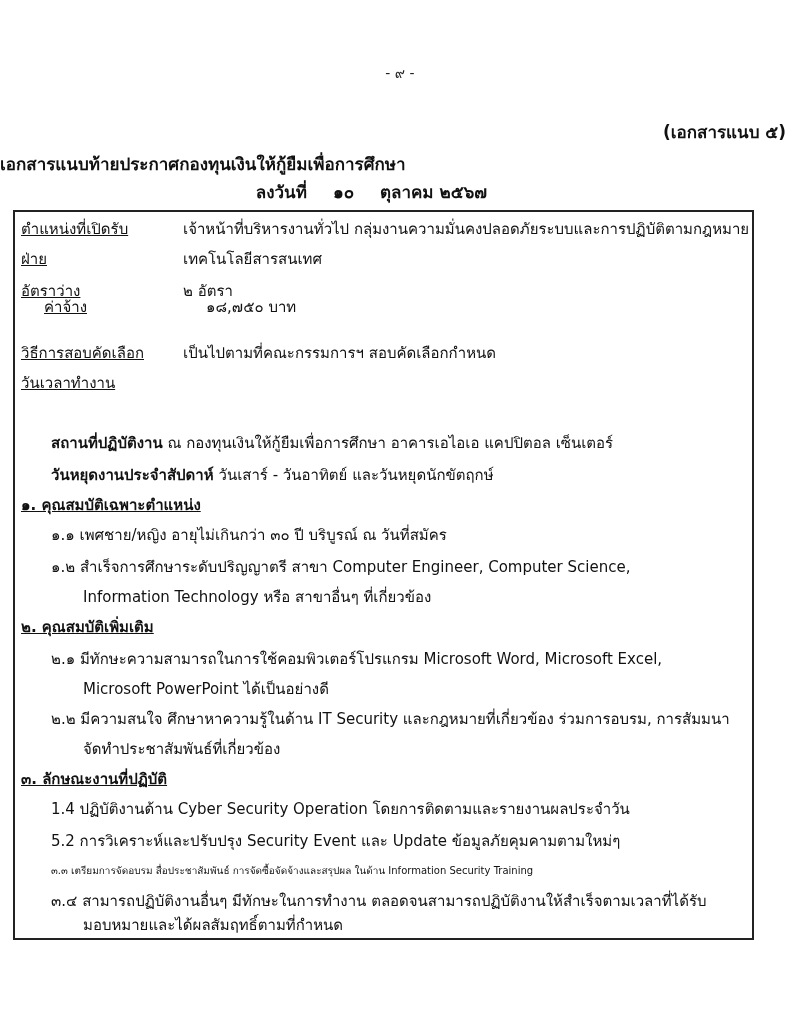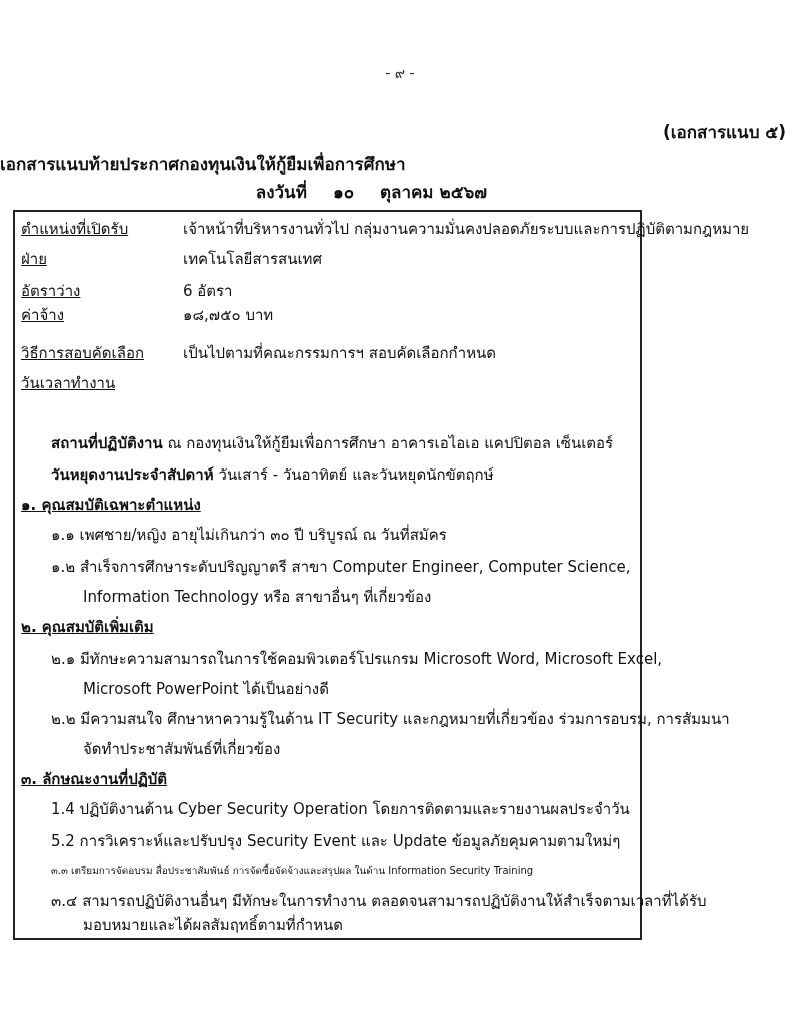--- a/index.html
+++ b/index.html
@@ -19,21 +19,21 @@
     .doc-title {
       position: absolute; top: 150px; left: 0; width: 800px; text-align: left;
       font-size: 17px; font-weight: bold; line-height: 28px;
     }
     .doc-date {
       position: absolute; top: 178px; left: 0; width: 743px; text-align: center;
       font-size: 17px; font-weight: bold; line-height: 28px;
     }
     .doc-date span { display: inline-block; margin: 0 10px; }
     .box {
-      position: absolute; left: 13px; top: 210px; width: 629px; height: 730px;
+      position: absolute; left: 13px; top: 210px; width: 741px; height: 730px;
       border: 2px solid #222; border-top-width: 2px; box-sizing: border-box;
     }
     .row {
       position: absolute; left: 6px; font-size: 15px; line-height: 26px; white-space: nowrap;
     }
     .lbl { display: inline-block; text-decoration: underline; font-weight: normal; }
     .val { position: absolute; left: 162px; top: 0; }
     .bold { font-weight: bold; }
     .u { text-decoration: underline; }
     .indent1 { left: 36px; }
@@ -57,23 +57,23 @@
   <div class="row" style="top:4px;">
     <span class="lbl">ตำแหน่งที่เปิดรับ</span>
     <span class="val">เจ้าหน้าที่บริหารงานทั่วไป กลุ่มงานความมั่นคงปลอดภัยระบบและการปฏิบัติตามกฎหมาย</span>
   </div>
   <div class="row" style="top:34px;">
     <span class="lbl">ฝ่าย</span>
     <span class="val">เทคโนโลยีสารสนเทศ</span>
   </div>
   <div class="row" style="top:66px;">
     <span class="lbl">อัตราว่าง</span>
-    <span class="val">6 อัตรา</span>
+    <span class="val">๒ อัตรา</span>
   </div>
-  <div class="row" style="top:90px;">
+  <div class="row" style="top:82px;margin-left:23px;">
     <span class="lbl">ค่าจ้าง</span>
     <span class="val">๑๘,๗๕๐ บาท</span>
   </div>
   <div class="row" style="top:128px;">
     <span class="lbl">วิธีการสอบคัดเลือก</span>
     <span class="val">เป็นไปตามที่คณะกรรมการฯ สอบคัดเลือกกำหนด</span>
   </div>
 
   <div class="row" style="top:158px;">
     <span class="lbl">วันเวลาทำงาน</span>

